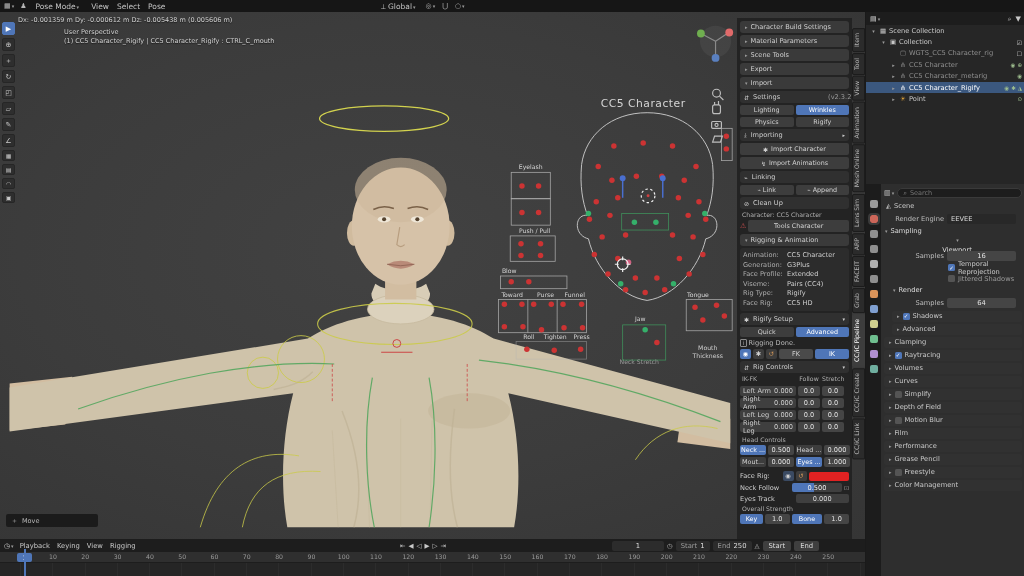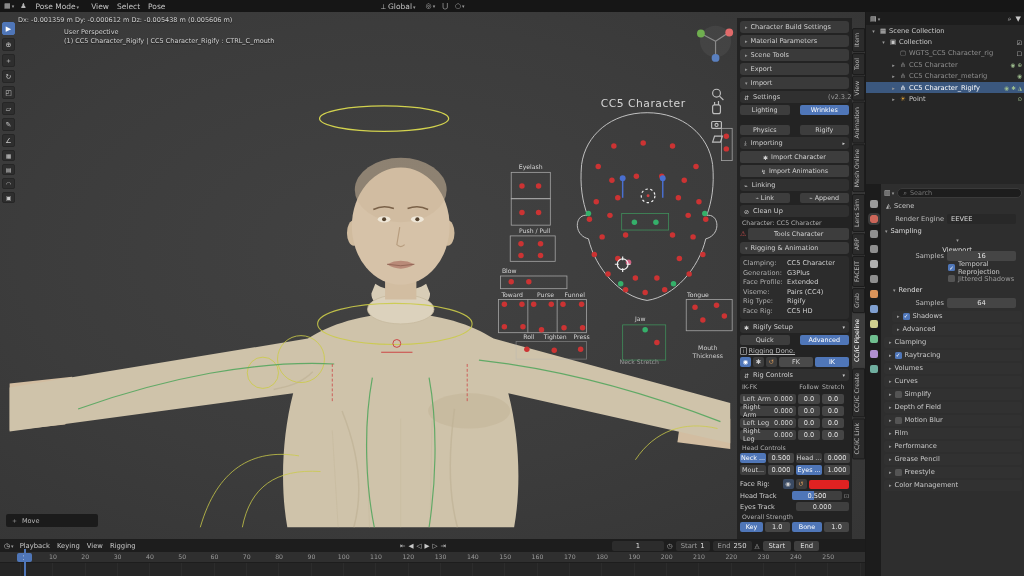--- a/index.html
+++ b/index.html
@@ -26,21 +26,21 @@
   .tool.active{background:#4f76b8;color:#fff;border-color:#4f76b8;}
   .tool.small{height:11px;font-size:6px;}
   .move-hint{position:absolute;left:6px;bottom:12px;height:13px;width:92px;background:rgba(22,22,22,.85);
              border-radius:2px;display:flex;align-items:center;gap:4px;padding:0 5px;font-size:6.5px;color:#bbb;z-index:6;}
   
   .ccpanel{position:absolute;left:737px;top:6px;width:115px;height:521px;background:rgba(34,34,34,.94);
            padding:3px 3px;display:flex;flex-direction:column;gap:2px;font-size:6.6px;color:#cfcfcf;z-index:10;overflow:hidden;}
   .sec{display:flex;align-items:center;height:12px;background:#3a3a3a;border-radius:3px;padding:0 4px;gap:3px;flex:none;}
   .sec .lbl{flex:1;white-space:nowrap;overflow:hidden;}
   .subhdr{display:flex;align-items:center;height:12px;background:#303030;border-radius:3px;padding:0 4px;gap:4px;flex:none;}
-  .grid2{display:grid;grid-template-columns:1fr 1fr;gap:10px;flex:none;}
+  .grid2{display:grid;grid-template-columns:1fr 1fr;gap:2px;flex:none;}
   .btn{height:10px;background:#3d3d3d;border-radius:2px;display:flex;align-items:center;justify-content:center;
        font-size:6.4px;color:#d2d2d2;white-space:nowrap;overflow:hidden;}
   .btn.blue{background:#4f76b8;color:#fff;}
   .btn.tall{height:12px;}
   .infobox{background:#2c2c2c;border-radius:3px;padding:3px 3px;flex:none;}
   .inforow{display:grid;grid-template-columns:44px 1fr;line-height:9.5px;}
   .inforow .k{color:#adadad;}
   .field{background:#454545;border-radius:2px;display:flex;align-items:center;justify-content:center;height:10px;color:#e2e2e2;}
   .tinylab{color:#b0b0b0;font-size:6.2px;padding-left:2px;flex:none;}
   .ikrow{display:grid;grid-template-columns:56px 22px 22px;gap:2px;margin-top:2px;flex:none;}
@@ -409,21 +409,21 @@
           </div>
       </div>
 
       <div class="sec">
         <span class="caret">▾</span>
         <span class="lbl">Rigging &amp; Animation</span>
       </div>
 
       <div class="infobox" id="info-box">
           <div class="inforow">
-            <span class="k">Clamping:</span>
+            <span class="k">Animation:</span>
             <span class="v">CC5 Character</span>
           </div>
           <div class="inforow">
             <span class="k">Generation:</span>
             <span class="v">G3Plus</span>
           </div>
           <div class="inforow">
             <span class="k">Face Profile:</span>
             <span class="v">Extended</span>
           </div>
@@ -445,21 +445,21 @@
         <span style="font-size:6px;">✱</span>
         <span>Rigify Setup</span>
         <span style="margin-left:auto;font-size:5px;">▾</span>
       </div>
       <div class="grid2">
         <div class="btn">Quick</div>
         <div class="btn blue">Advanced</div>
       </div>
       <div class="rowf">
         <span style="font-size:5.5px;border:1px solid #8a8a8a;border-radius:1px;padding:0 1.5px;color:#aaa;">i</span>
-        <span style="color:#b8b8b8;text-decoration:underline;">Rigging Done.</span>
+        <span style="color:#b8b8b8;">Rigging Done.</span>
       </div>
       <div class="rowf">
         <span class="btn blue" style="width:11px;">◉</span>
         <span class="btn" style="width:11px;">✱</span>
         <span class="btn" style="width:11px;color:#d89a5a;">↺</span>
         <div class="btn" style="flex:1;background:#4a4a4a;">FK</div>
         <div class="btn blue" style="flex:1;">IK</div>
       </div>
 
       <div class="subhdr">
@@ -519,21 +519,21 @@
           <div class="field">1.000</div>
         </div>
 
       <div class="rowf" style="margin-top:2px;">
         <span style="flex:1;">Face Rig:</span>
         <span class="btn" style="width:11px;background:#3a4a62;">◉</span>
         <span class="btn" style="width:11px;color:#d89a5a;">↺</span>
         <div class="redbar" style="max-width:42px;"></div>
       </div>
       <div class="rowf">
-        <span style="flex:1;">Head Track</span>
+        <span style="flex:1;">Neck Follow</span>
         <div class="slider" style="max-width:50px;">0.500</div>
         <span style="font-size:6px;color:#9a9a9a;">⊡</span>
       </div>
       <div class="rowf">
         <span style="flex:1;">Eyes Track</span>
         <div class="slider2" style="max-width:56px;">0.000</div>
       </div>
       <div class="tinylab">Overall Strength</div>
       <div class="rowf">
         <div class="btn blue" style="width:24px;">Key</div>

